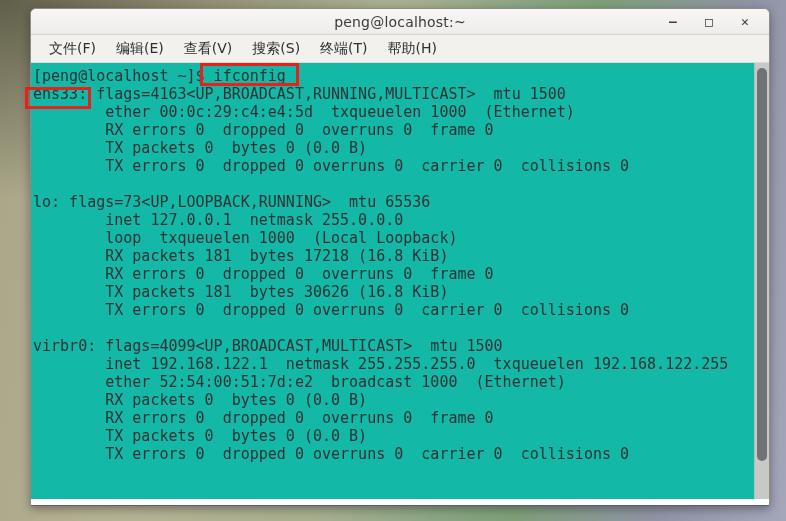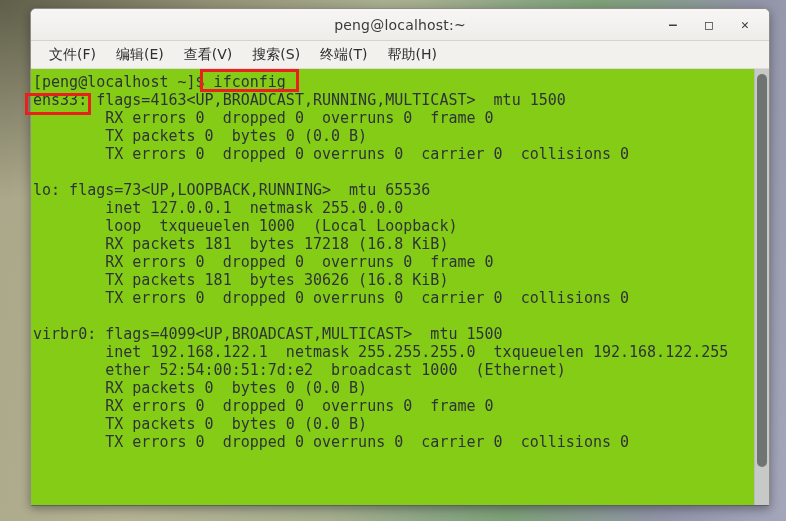--- a/index.html
+++ b/index.html
@@ -19,21 +19,21 @@
     border: 1px solid #8f8d86;
     border-bottom-color: #5f5e66;
     border-radius: 6px 6px 2px 2px;
     box-shadow: 0 3px 10px rgba(20,20,30,0.40);
     background: #ffffff;
     overflow: visible;
   }
 
   .titlebar {
     position: relative;
-    height: 32px;
+    height: 26px;
     background: linear-gradient(#f7f6f4, #eeedea);
     border-bottom: 1px solid #d5d3cf;
     border-radius: 5px 5px 0 0;
     display: flex;
     align-items: center;
     justify-content: center;
   }
   .titlebar .title {
     font-size: 14px;
     color: #3a3a3a;
@@ -70,21 +70,21 @@
   .menu-item {
     font-size: 14px;
     color: #2e2e2e;
     padding: 2px 10px;
     cursor: default;
   }
 
   .terminal {
     position: relative;
     height: 436px;
-    background: #84cc16;
+    background: #14b8a6;
     overflow: visible;
   }
   .term-lines {
     padding: 4px 18px 0 2px;
   }
   .term-line {
     white-space: pre;
     font-family: "DejaVu Sans Mono", "Liberation Mono", monospace;
     font-size: 15px;
     line-height: 18px;
@@ -139,20 +139,21 @@
       <span class="menu-item">查看(V)</span>
       <span class="menu-item">搜索(S)</span>
       <span class="menu-item">终端(T)</span>
       <span class="menu-item">帮助(H)</span>
     </div>
 
     <div class="terminal">
       <div class="term-lines">
           <div class="term-line">[peng@localhost ~]$ ifconfig</div>
           <div class="term-line">ens33: flags=4163&lt;UP,BROADCAST,RUNNING,MULTICAST&gt;  mtu 1500</div>
+          <div class="term-line">        ether 00:0c:29:c4:e4:5d  txqueuelen 1000  (Ethernet)</div>
           <div class="term-line">        RX errors 0  dropped 0  overruns 0  frame 0</div>
           <div class="term-line">        TX packets 0  bytes 0 (0.0 B)</div>
           <div class="term-line">        TX errors 0  dropped 0 overruns 0  carrier 0  collisions 0</div>
           <div class="term-line">&nbsp;</div>
           <div class="term-line">lo: flags=73&lt;UP,LOOPBACK,RUNNING&gt;  mtu 65536</div>
           <div class="term-line">        inet 127.0.0.1  netmask 255.0.0.0</div>
           <div class="term-line">        loop  txqueuelen 1000  (Local Loopback)</div>
           <div class="term-line">        RX packets 181  bytes 17218 (16.8 KiB)</div>
           <div class="term-line">        RX errors 0  dropped 0  overruns 0  frame 0</div>
           <div class="term-line">        TX packets 181  bytes 30626 (16.8 KiB)</div>

